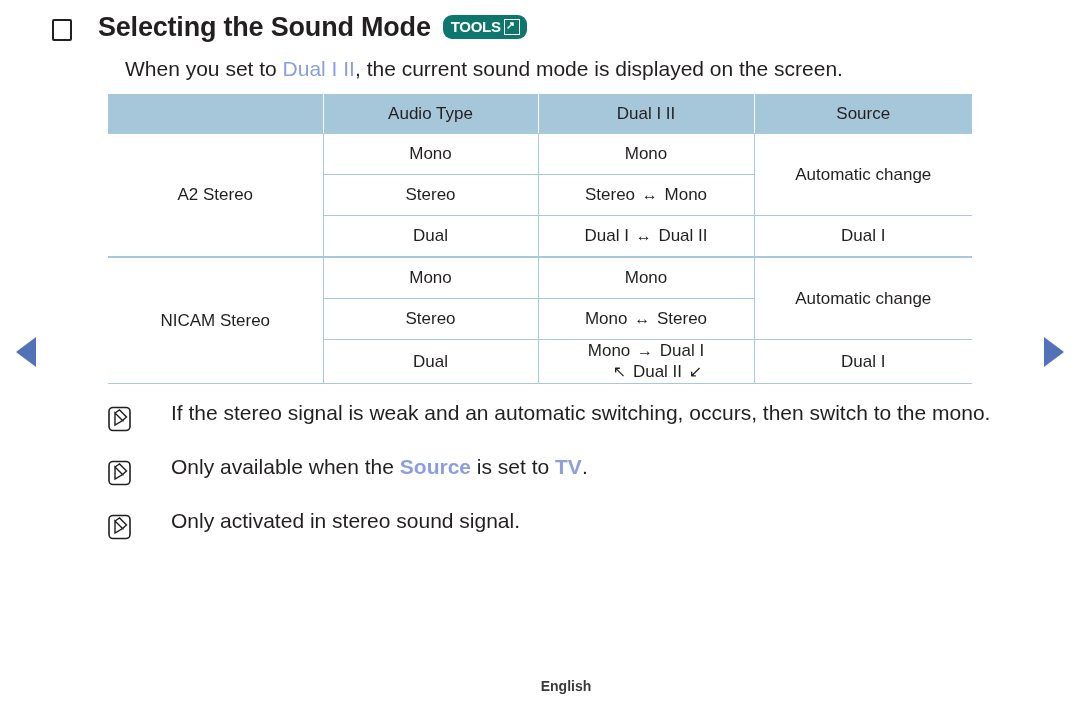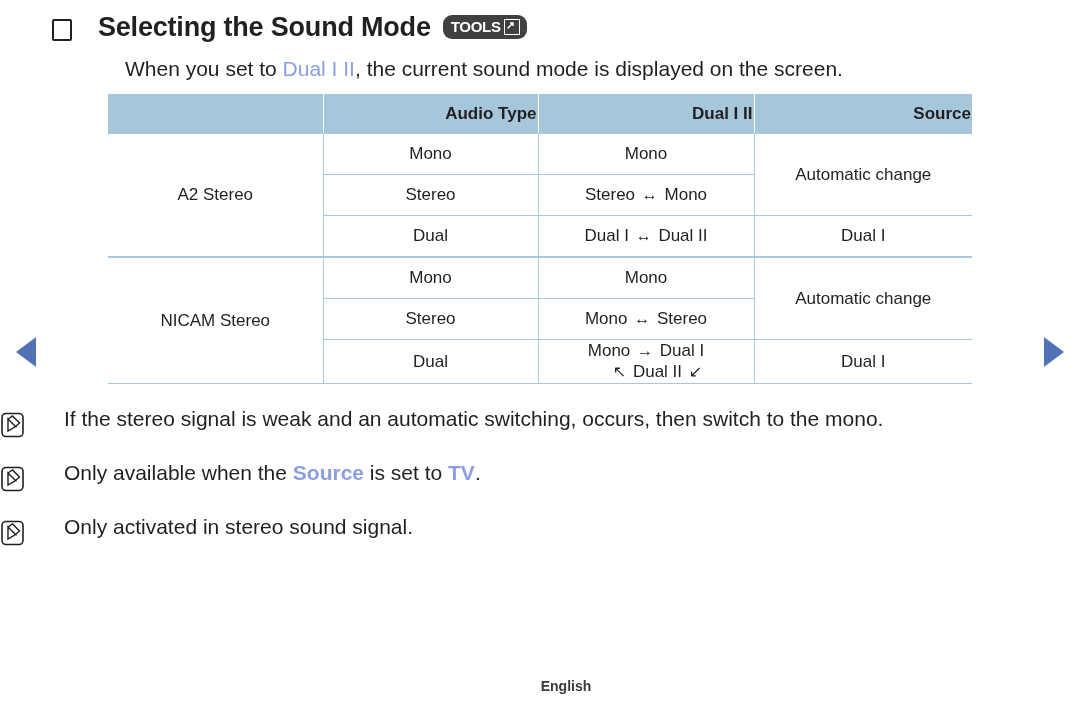--- a/index.html
+++ b/index.html
@@ -64,21 +64,21 @@
   .heading-title {
     font-size: 27px;
     font-weight: bold;
     letter-spacing: -0.2px;
     color: #231f20;
     white-space: nowrap;
   }
   .tools-badge {
     display: inline-flex;
     align-items: center;
-    background: #404040;
+    background: #0f766e;
     border-radius: 9px;
     color: #ffffff;
     font-size: 15px;
     font-weight: bold;
     letter-spacing: -0.3px;
     padding: 3px 7px 4px 8px;
     margin-left: 12px;
     position: relative;
     top: -4px;
   }
@@ -126,24 +126,23 @@
     border: 1px solid #a8c8e0;
     font-size: 17px;
     color: #231f20;
     text-align: center;
     vertical-align: middle;
     font-weight: normal;
   }
   table.modes thead th {
     background: #a6c6da;
     height: 37px;
-    font-weight: bold;
+    font-weight: normal;
     border-color: #ffffff;
     border-bottom-color: #a8c8e0;
-    text-align: right;
   }
   table.modes thead th.hdr-blank {
     background: #a6c6da;
     border-left-color: #ffffff;
   }
   table.modes tbody td {
     height: 38px;
   }
   
   table.modes tr > *:first-child {
@@ -173,21 +172,22 @@
     margin-top: 1px;
     padding-left: 23px;
   }
   .blk {
     color: #231f20;
   }
   .sep-strong { border-top: 2px solid #a8c8e0; }
 
   
   .notes {
-    margin-top: 18px;
+    margin-top: 12px;
+    padding-left: 107px;
   }
   .note {
     display: flex;
     align-items: flex-start;
     margin-bottom: 14px;
   }
   .note-icon {
     flex: none;
     width: 30px;
     height: 26px;

